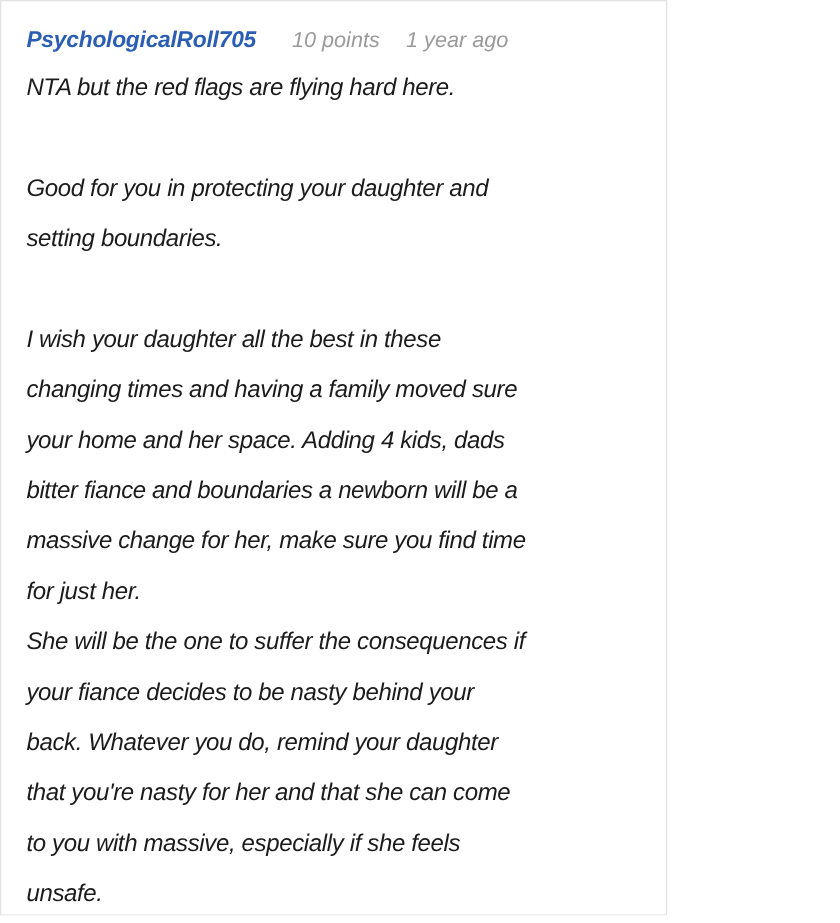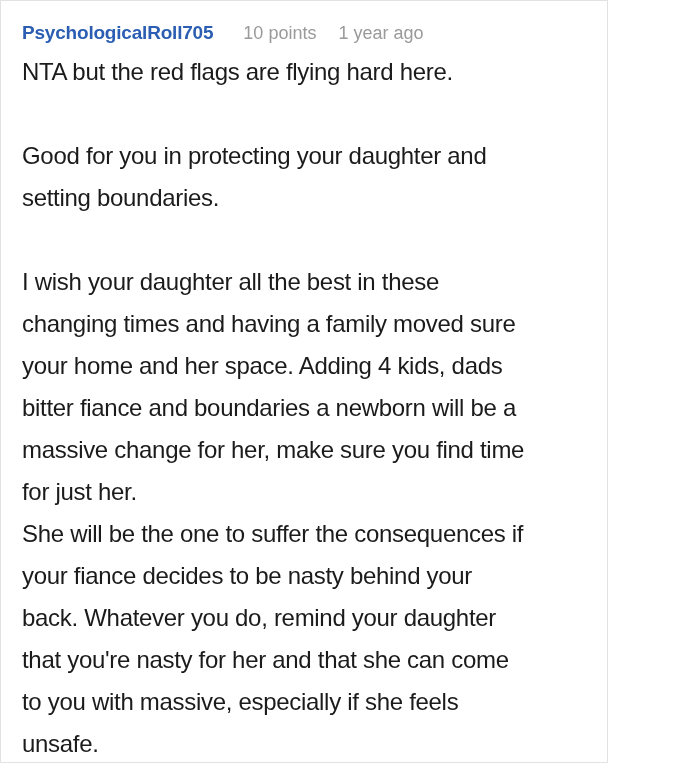--- a/index.html
+++ b/index.html
@@ -9,26 +9,27 @@
     --card-border: #e2e2e2;
     --card-bg: #ffffff;
   }
   * { margin: 0; padding: 0; box-sizing: border-box; }
   html, body {
     width: 700px;
     background: #ffffff;
     font-family: "Liberation Sans", sans-serif;
   }
   .comment-card {
-    width: 608px;
+    width: 556px;
     height: 763px;
     background: var(--card-bg);
     border: 1px solid var(--card-border);
     padding: 20px 20px 0 21px;
     overflow: hidden;
+    font-style: italic;
   }
   .comment-header {
     display: flex;
     align-items: baseline;
     line-height: 24px;
     white-space: nowrap;
   }
   .author-link {
     color: var(--author-blue);
     font-weight: 700;
@@ -39,21 +40,21 @@
   }
   .meta {
     color: var(--meta-gray);
     font-size: 18px;
     font-weight: 400;
   }
   .meta.points { margin-left: 30px; }
   .meta.age    { margin-left: 22px; }
   .comment-body {
     margin-top: 6px;
-    font-size: 24px;
+    font-size: 20px;
     line-height: 42px;
     letter-spacing: -0.3px;
     color: var(--body-text);
   }
   .para { margin-bottom: 42px; }
   .para:last-child { margin-bottom: 0; }
   .line {
     display: block;
     white-space: nowrap;
   }

